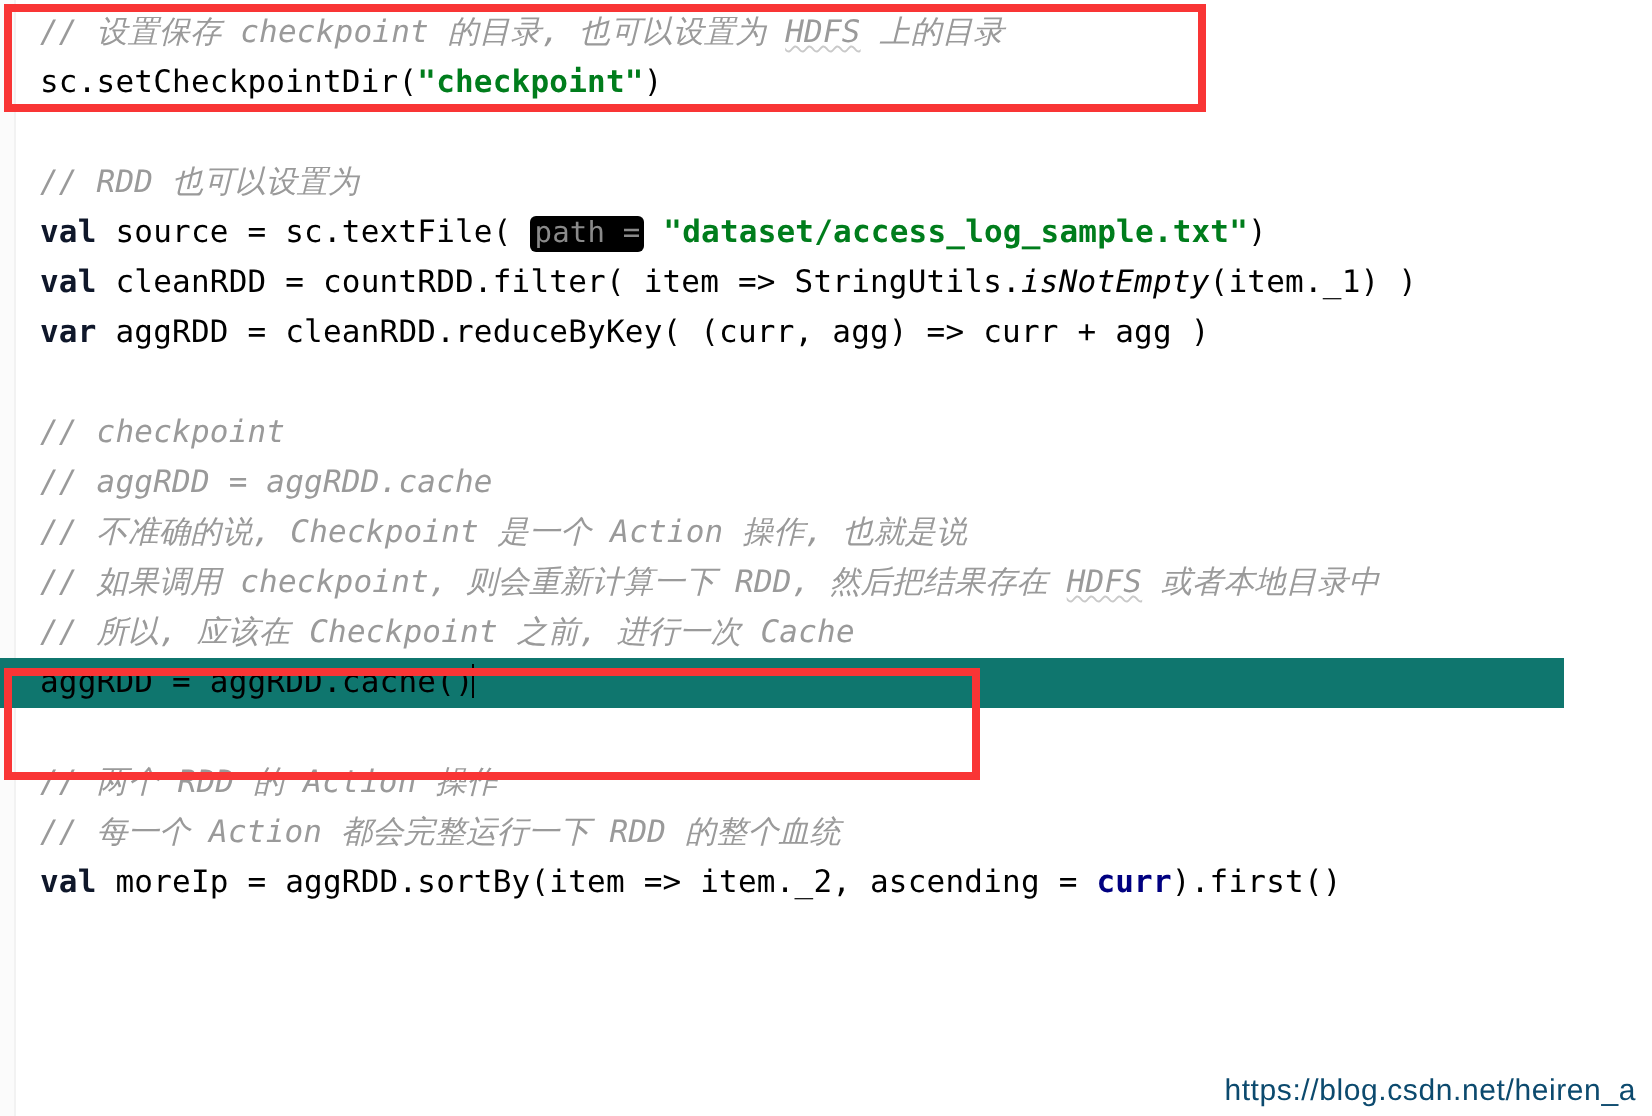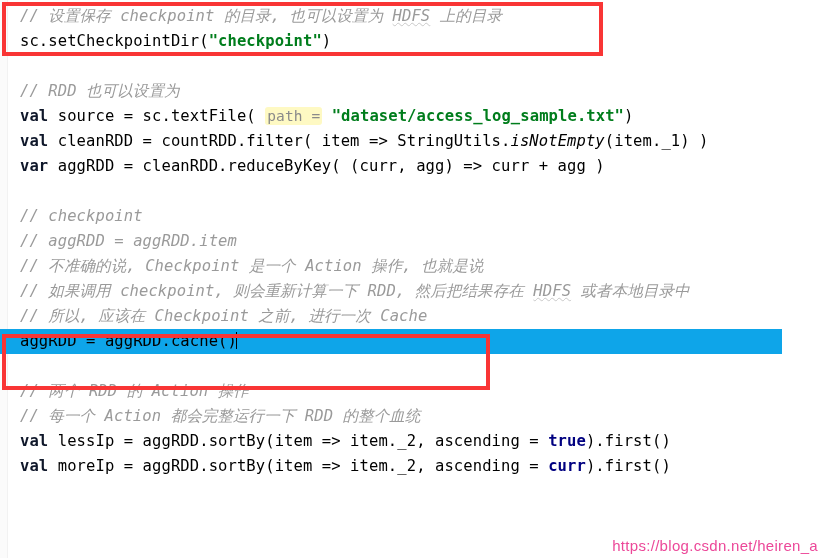--- a/index.html
+++ b/index.html
@@ -46,36 +46,36 @@
     height: 25px;
     line-height: 25px;
     font-size: 15.5px;
     white-space: pre;
     padding-left: 20px;
     box-sizing: border-box;
     color: #000000;
     letter-spacing: 0.1px;
   }
   .line.blank { color: transparent; }
-  .line.highlighted { background: #0ea5e9; }
+  .line.highlighted { background: #0f766e; }
 
   
   .cmt {
     color: #9a9a9a;
     font-style: italic;
     font-family: "DejaVu Sans Mono", "Liberation Mono", monospace;
   }
   .kw   { color: #0f172a; font-weight: bold; }
   .str  { color: #007d1c; font-weight: bold; }
   .num  { color: #1a1aa6; font-weight: bold; }
   .bool { color: #000080; font-weight: bold; }
   .ital { font-style: italic; color: #000000; }
   .plain{ color: #000000; }
   .hint {
-    background: #fef9c3;
+    background: #000000;
     color: #8a8a8a;
     border-radius: 3px;
     padding: 1px 2px;
     font-size: 14.5px;
   }
   .squiggle {
     text-decoration: underline;
     text-decoration-style: wavy;
     text-decoration-color: #c9c9c9;
     text-decoration-thickness: 1px;
@@ -100,21 +100,21 @@
     background: transparent;
   }
   #redbox-top    { left: 2px;  top: 2px;   width: 601px; height: 54px; }
   #redbox-cache  { left: 2px;  top: 334px; width: 488px; height: 56px; }
 
   
   .watermark {
     position: absolute;
     right: 8px;
     bottom: 4px;
-    color: #ec4899;
+    color: #0c4a6e;
     font-size: 15px;
     font-family: "Liberation Sans", sans-serif;
     letter-spacing: 0.3px;
     white-space: nowrap;
   }
 </style>
 </head>
 <body>
 
 <div id="editor">
@@ -135,38 +135,37 @@
 
 
     <div class="line"><span class="kw">val</span><span class="plain"> cleanRDD = countRDD.filter( item =&gt; StringUtils.</span><span class="ital">isNotEmpty</span><span class="plain">(item._1) )</span></div>
 
     <div class="line"><span class="kw">var</span><span class="plain"> aggRDD = cleanRDD.reduceByKey( (curr, agg) =&gt; curr + agg )</span></div>
 
     <div class="line blank">&nbsp;</div>
 
     <div class="line"><span class="cmt">// checkpoint</span></div>
 
-    <div class="line"><span class="cmt">// aggRDD = aggRDD.item</span></div>
+    <div class="line"><span class="cmt">// aggRDD = aggRDD.cache</span></div>
 
     <div class="line"><span class="cmt">// 不准确的说, Checkpoint 是一个 Action 操作, 也就是说</span></div>
 
     <div class="line"><span class="cmt"><span>// 如果调用 checkpoint, 则会重新计算一下 RDD, 然后把结果存在 </span><span class="squiggle">HDFS</span><span> 或者本地目录中</span></span></div>
 
     <div class="line"><span class="cmt">// 所以, 应该在 Checkpoint 之前, 进行一次 Cache</span></div>
 
     <div class="line highlighted"><span class="plain">aggRDD = aggRDD.cache()</span><span class="caret"></span></div>
 
 
     <div class="line blank">&nbsp;</div>
 
     <div class="line"><span class="cmt">// 两个 RDD 的 Action 操作</span></div>
 
     <div class="line"><span class="cmt">// 每一个 Action 都会完整运行一下 RDD 的整个血统</span></div>
 
-    <div class="line"><span class="kw">val</span><span class="plain"> lessIp = aggRDD.sortBy(item =&gt; item._2, ascending = </span><span class="bool">true</span><span class="plain">).first()</span></div>
 
     <div class="line"><span class="kw">val</span><span class="plain"> moreIp = aggRDD.sortBy(item =&gt; item._2, ascending = </span><span class="bool">curr</span><span class="plain">).first()</span></div>
 
   </div>
 
   <div class="redbox" id="redbox-top"></div>
   <div class="redbox" id="redbox-cache"></div>
 
   <div class="watermark">https://blog.csdn.net/heiren_a</div>
 

